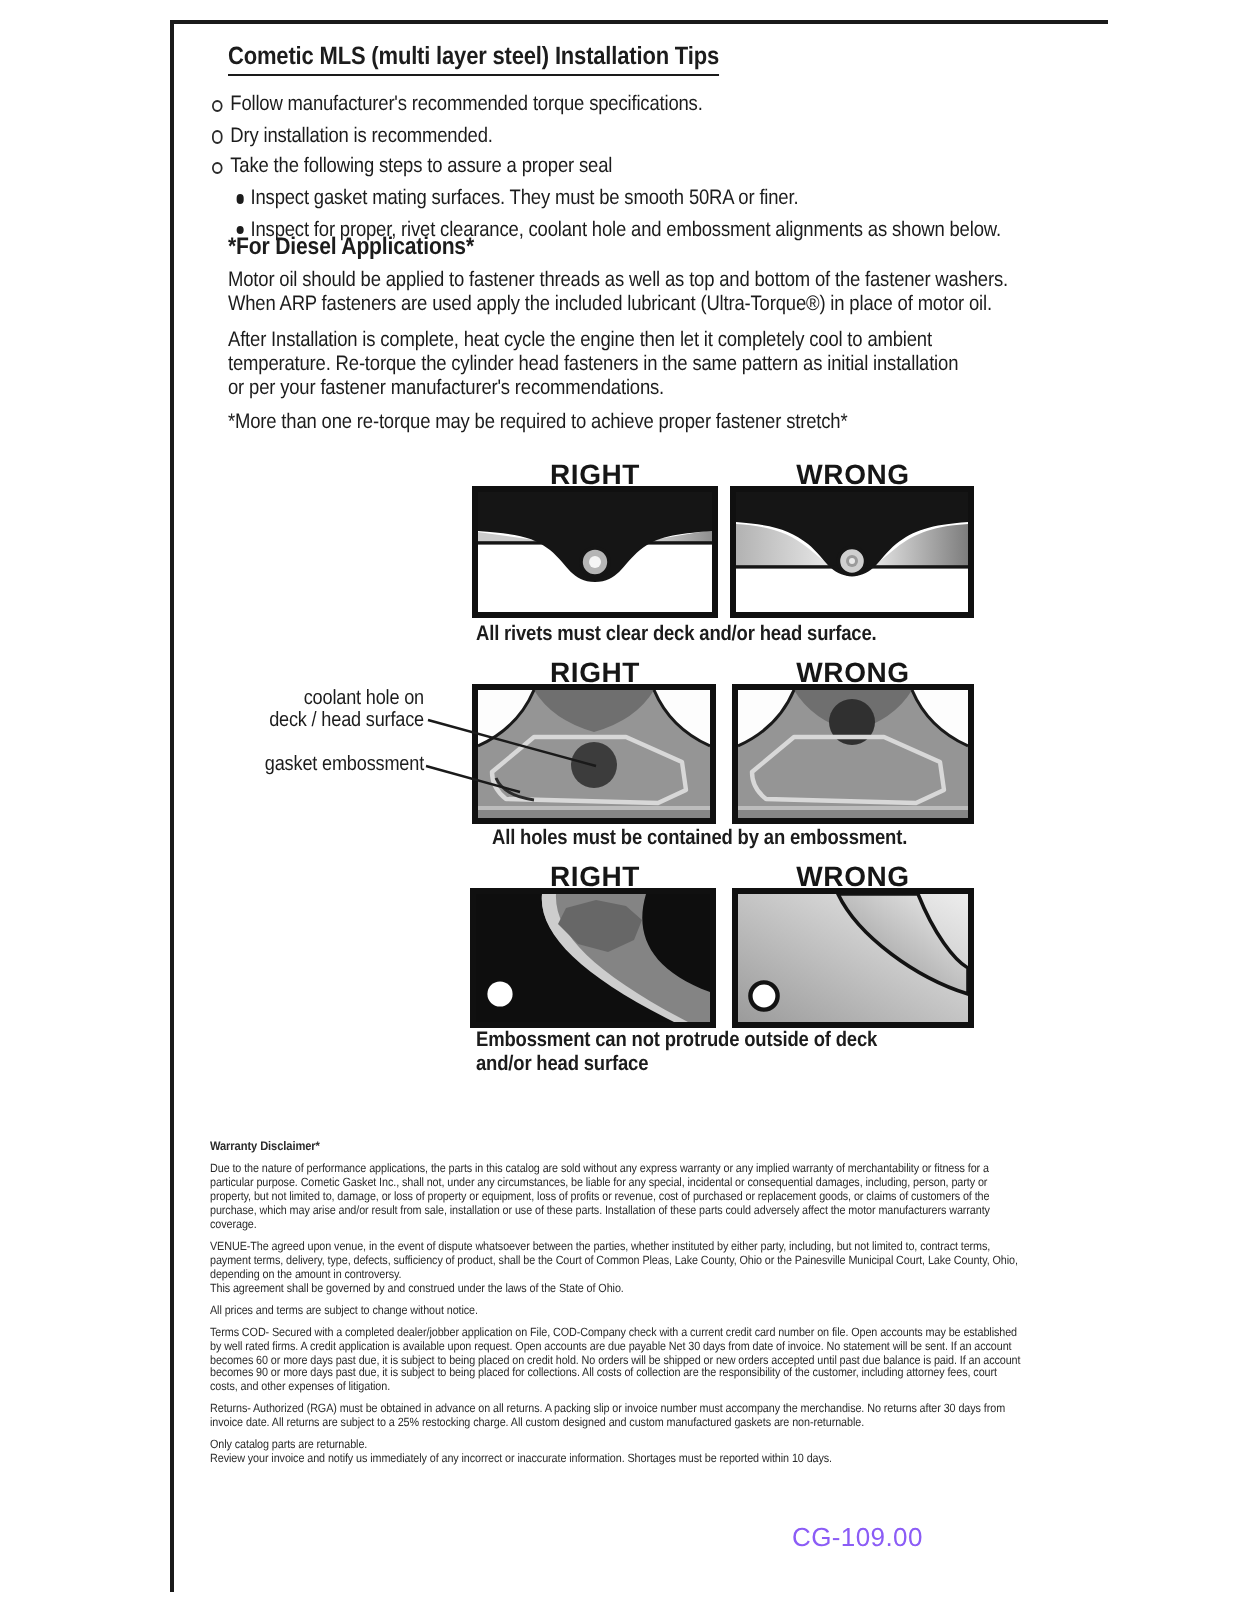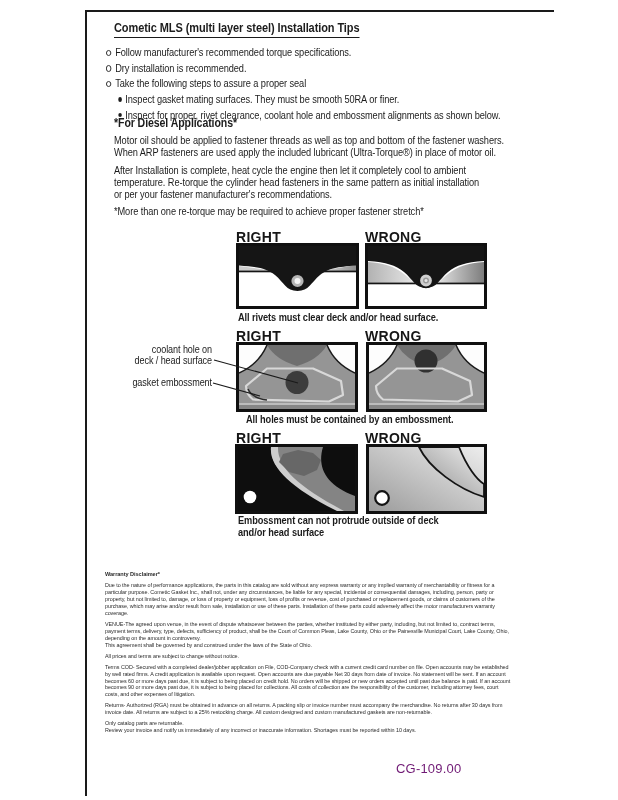--- a/index.html
+++ b/index.html
@@ -23,39 +23,39 @@
   .dot  { flex:0 0 auto; width:4.4px; height:4.4px; background:#1c1c1c; border-radius:50%;
           margin:5px 3.5px 0 0; }
   .sub { margin-left:14px; }
 
   .h2 { position:absolute; left:114px; top:116px; margin:0; font-size:12px; font-weight:bold;
         letter-spacing:-0.1px; white-space:nowrap; }
   .para { position:absolute; left:114px; width:540px; font-size:10.5px; line-height:12.2px;
           letter-spacing:-0.1px; white-space:pre-line; }
   .p1 { top:134px; } .p2 { top:164px; } .pnote { top:205px; }
 
-  .dg-label { position:absolute; width:123px; text-align:left; font-size:14px; font-weight:bold;
+  .dg-label { position:absolute; width:123px; text-align:center; font-size:14px; font-weight:bold;
               letter-spacing:0.3px; color:#161616; }
   .panel { position:absolute; border:3px solid #101010; background:#fff; font-size:0; }
   .panel svg { display:block; }
   .caption { position:absolute; font-size:10.5px; font-weight:bold; letter-spacing:-0.1px;
              line-height:11.5px; white-space:pre-line; }
 
   .ann { position:absolute; left:98px; width:114px; text-align:right; font-size:10.3px;
          line-height:11px; letter-spacing:-0.1px; white-space:pre-line; }
   .ann1 { top:344px; } .ann2 { top:377px; }
   .leaders { position:absolute; left:98px; top:340px; pointer-events:none; }
 
   .legal { position:absolute; left:105px; top:571px; width:454px; transform:scaleX(0.9);
            transform-origin:0 0; color:#2b2b2b; font-size:6px; line-height:6.9px;
            letter-spacing:-0.05px; }
   .legal-h { font-weight:bold; font-size:6.2px; margin:0 0 4px 0; }
   .legal p { margin:0 0 4.2px 0; white-space:pre-line; }
 
-  .footer { position:absolute; left:396px; top:761px; font-size:13px; letter-spacing:0.2px; color:#701a75; }
+  .footer { position:absolute; left:396px; top:761px; font-size:13px; letter-spacing:0.2px; color:#8b5cf6; }
 </style>
 </head>
 <body>
 
 <div class="page">
 
   <div class="frame-top"></div>
   <div class="frame-left"></div>
 
   <h1 class="title cond">Cometic MLS (multi layer steel) Installation Tips</h1>

